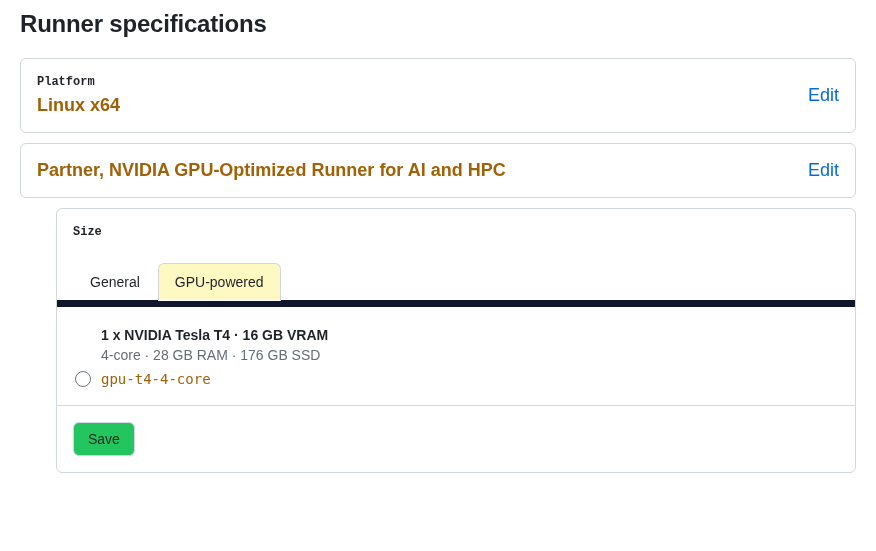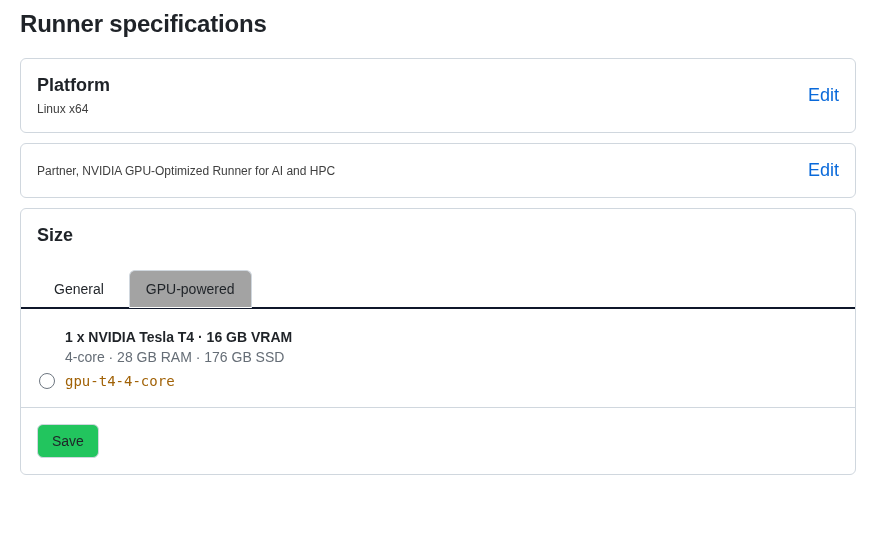--- a/index.html
+++ b/index.html
@@ -23,64 +23,65 @@
       margin-bottom: 10px;
       background: #fff;
     }
     .card-row {
       display: flex;
       align-items: center;
       padding: 16px;
     }
     .card-info { flex: 1; min-width: 0; }
     .card-label {
-      font-size: 18px;
+      font-size: 12px;
       font-weight: 600;
       color: #1f2328;
       margin-bottom: 6px;
+      font-family: Liberation Mono, monospace;
     }
     .card-value {
-      font-size: 12px;
-      color: #404040;
-      font-weight: 400;
+      font-size: 18px;
+      color: #a16207;
+      font-weight: 700;
     }
     .edit-link {
       color: #0969da;
       font-size: 18px;
       font-weight: 500;
       cursor: pointer;
       text-decoration: none;
       padding-left: 16px;
     }
 
-    .size-card { padding: 0; }
+    .size-card { padding: 0; margin-left: 36px; }
     .size-header { padding: 16px 16px 0 16px; }
 
     .tabs {
       display: flex;
       padding: 18px 16px 0 16px;
-      border-bottom: 2px solid #0f172a;
-      gap: 8px;
+      border-bottom: 7px solid #0f172a;
+      gap: 1px;
     }
     .tab {
       padding: 8px 16px;
       font-size: 14px;
       color: #1f2328;
       cursor: pointer;
       background: transparent;
       border: 1px solid transparent;
       border-bottom: none;
       margin-bottom: -1px;
       border-radius: 6px 6px 0 0;
       line-height: 20px;
     }
     .tab.active {
       border-color: #d0d7de;
       border-bottom: 1px solid #ffffff;
-      background: #a3a3a3;
+      background: #fef9c3;
     }
 
     .option {
       display: flex;
       align-items: flex-end;
       gap: 10px;
       padding: 20px 18px 18px 18px;
       border-bottom: 1px solid #d0d7de;
     }
     .radio {

